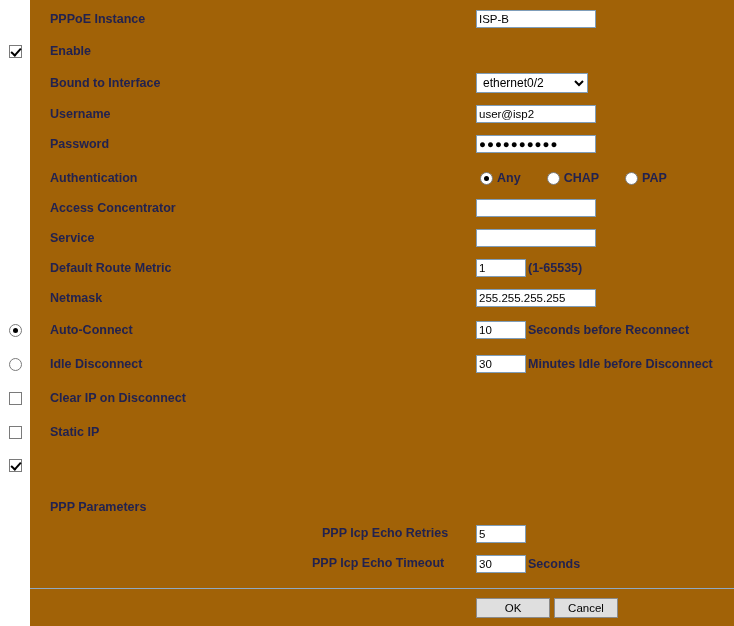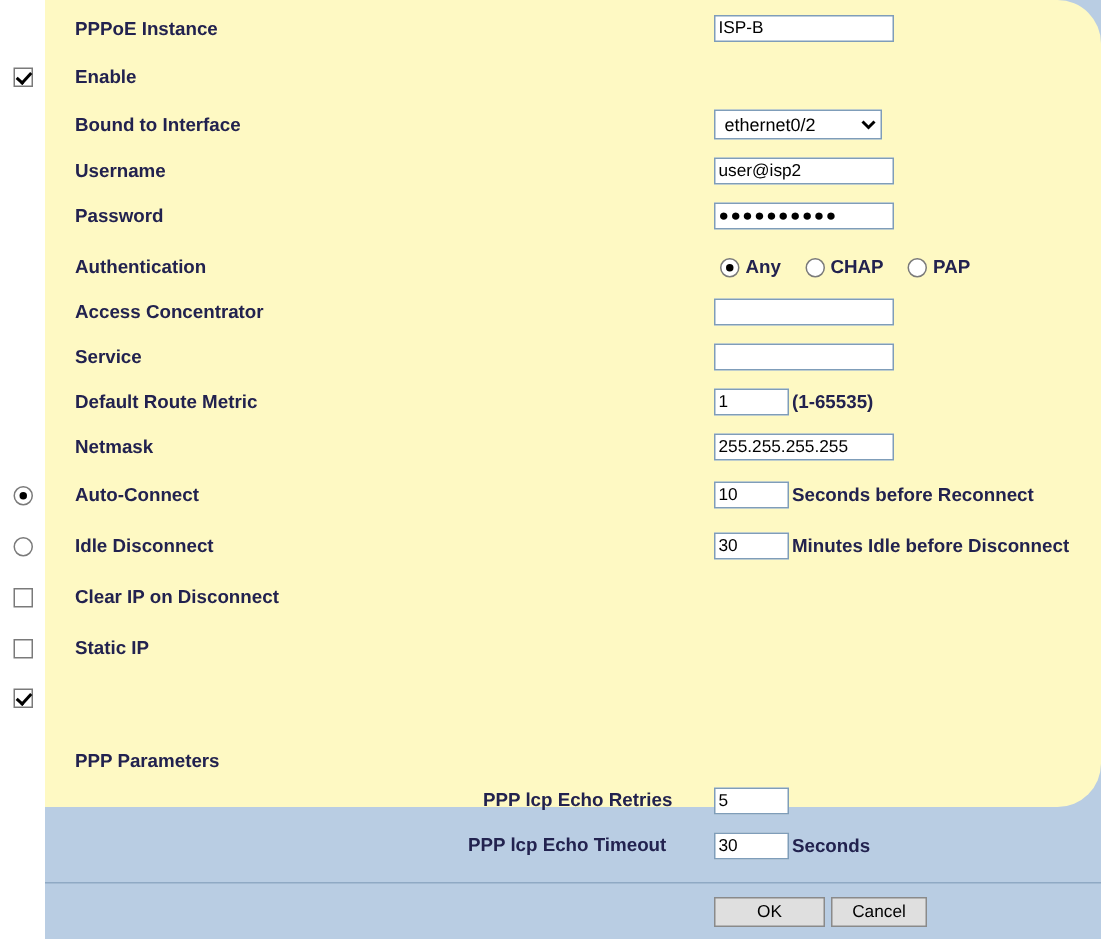--- a/index.html
+++ b/index.html
@@ -12,23 +12,22 @@
     height: 626px;
     font-family: "Liberation Sans", sans-serif;
     font-size: 12px;
     color: #1b1b4b;
     position: relative;
     overflow: hidden;
   }
   .page {
     position: relative;
     width: 734px;
-    height: 538px;
-    background: #fef9c3;
-    border-radius: 29px;
+    height: 626px;
+    background: #a16207;
   }
 
   
   .gutter {
     position: absolute;
     left: 0; top: 0;
     width: 30px; height: 626px;
     background: #ffffff;
   }
 
@@ -129,21 +128,21 @@
     left: 3px; top: 3px;
     width: 5px; height: 5px;
     border-radius: 50%;
     background: #000;
   }
   .radio-group {
     position: absolute;
     left: 480px;
     display: flex;
     align-items: center;
-    gap: 4px;
+    gap: 14px;
     font-weight: bold;
     font-size: 12.5px;
   }
   .radio-item { display: flex; align-items: center; gap: 4px; margin-right: 12px; }
   .radio-item span { font-weight: bold; color: #22224f; }
 
   .section-title {
     position: absolute;
     left: 50px;
     font-weight: bold;

